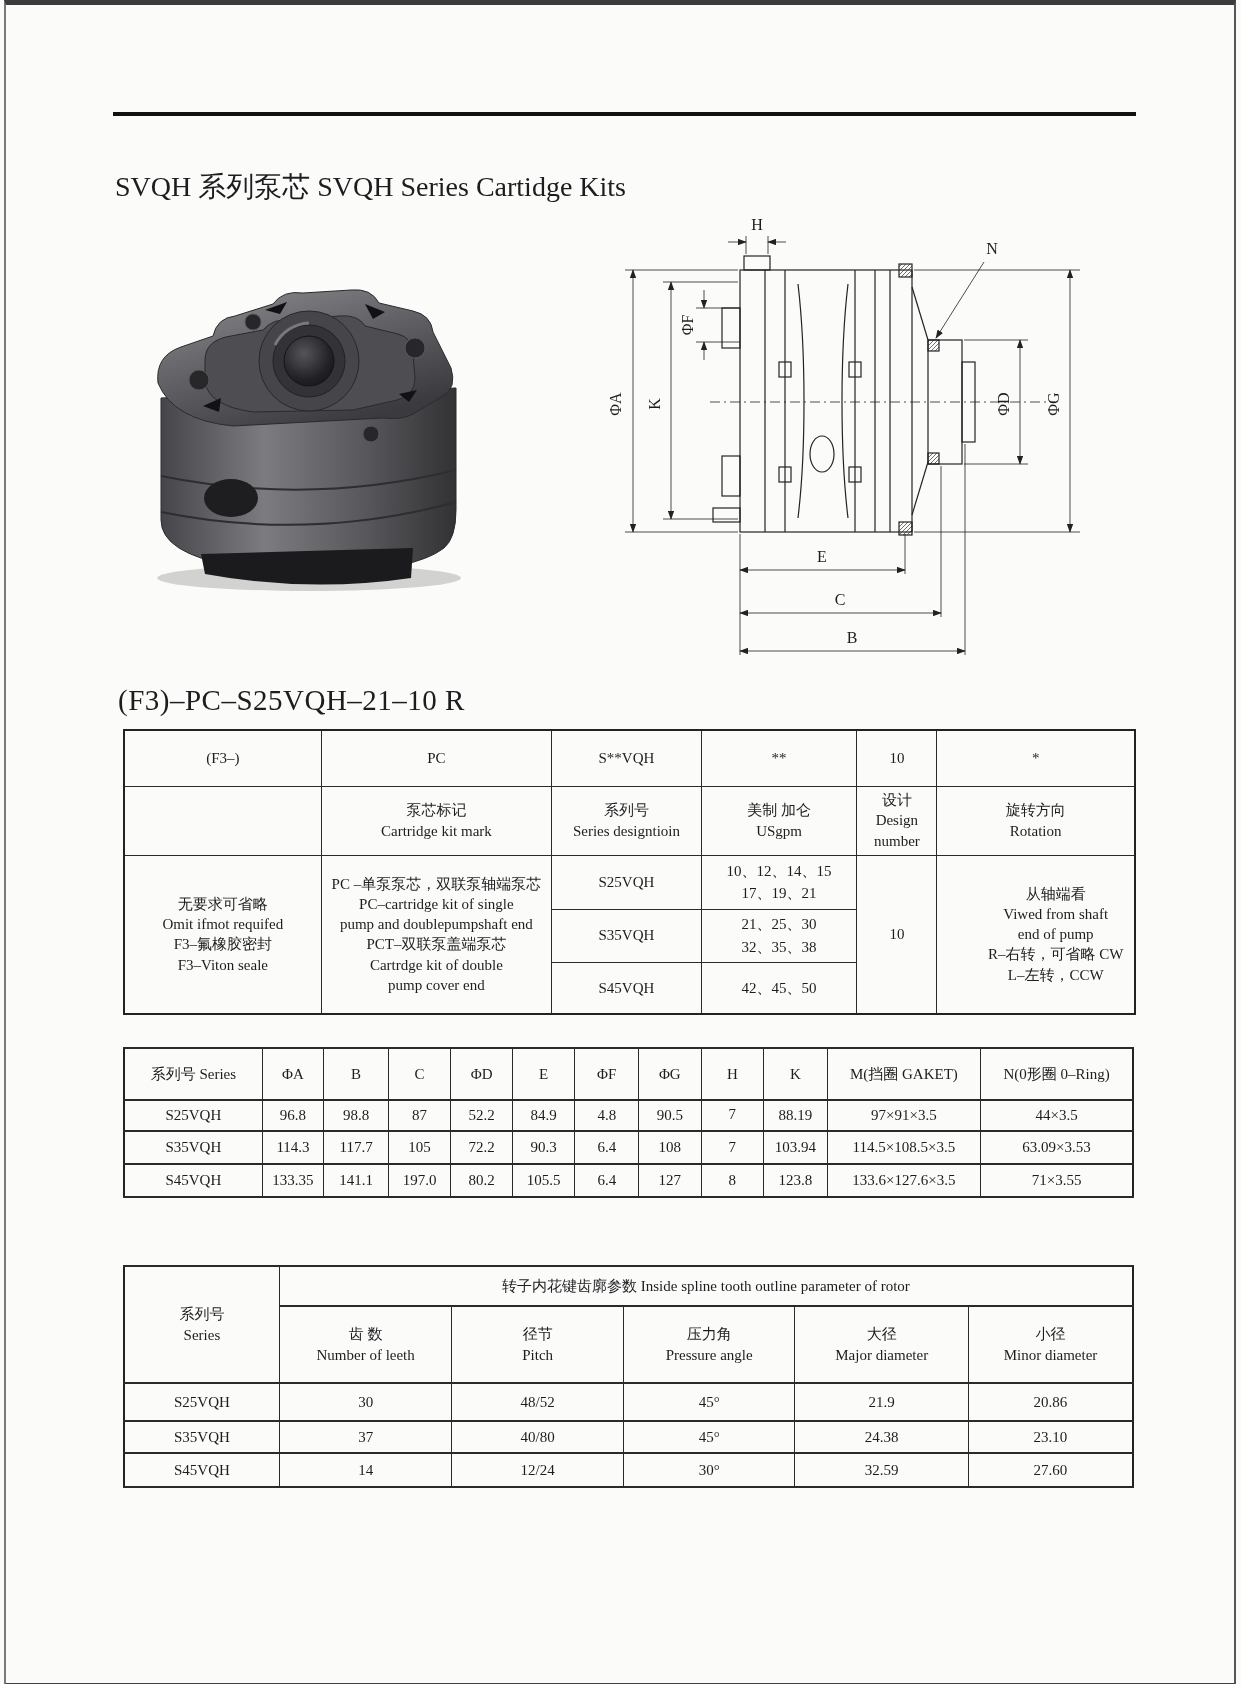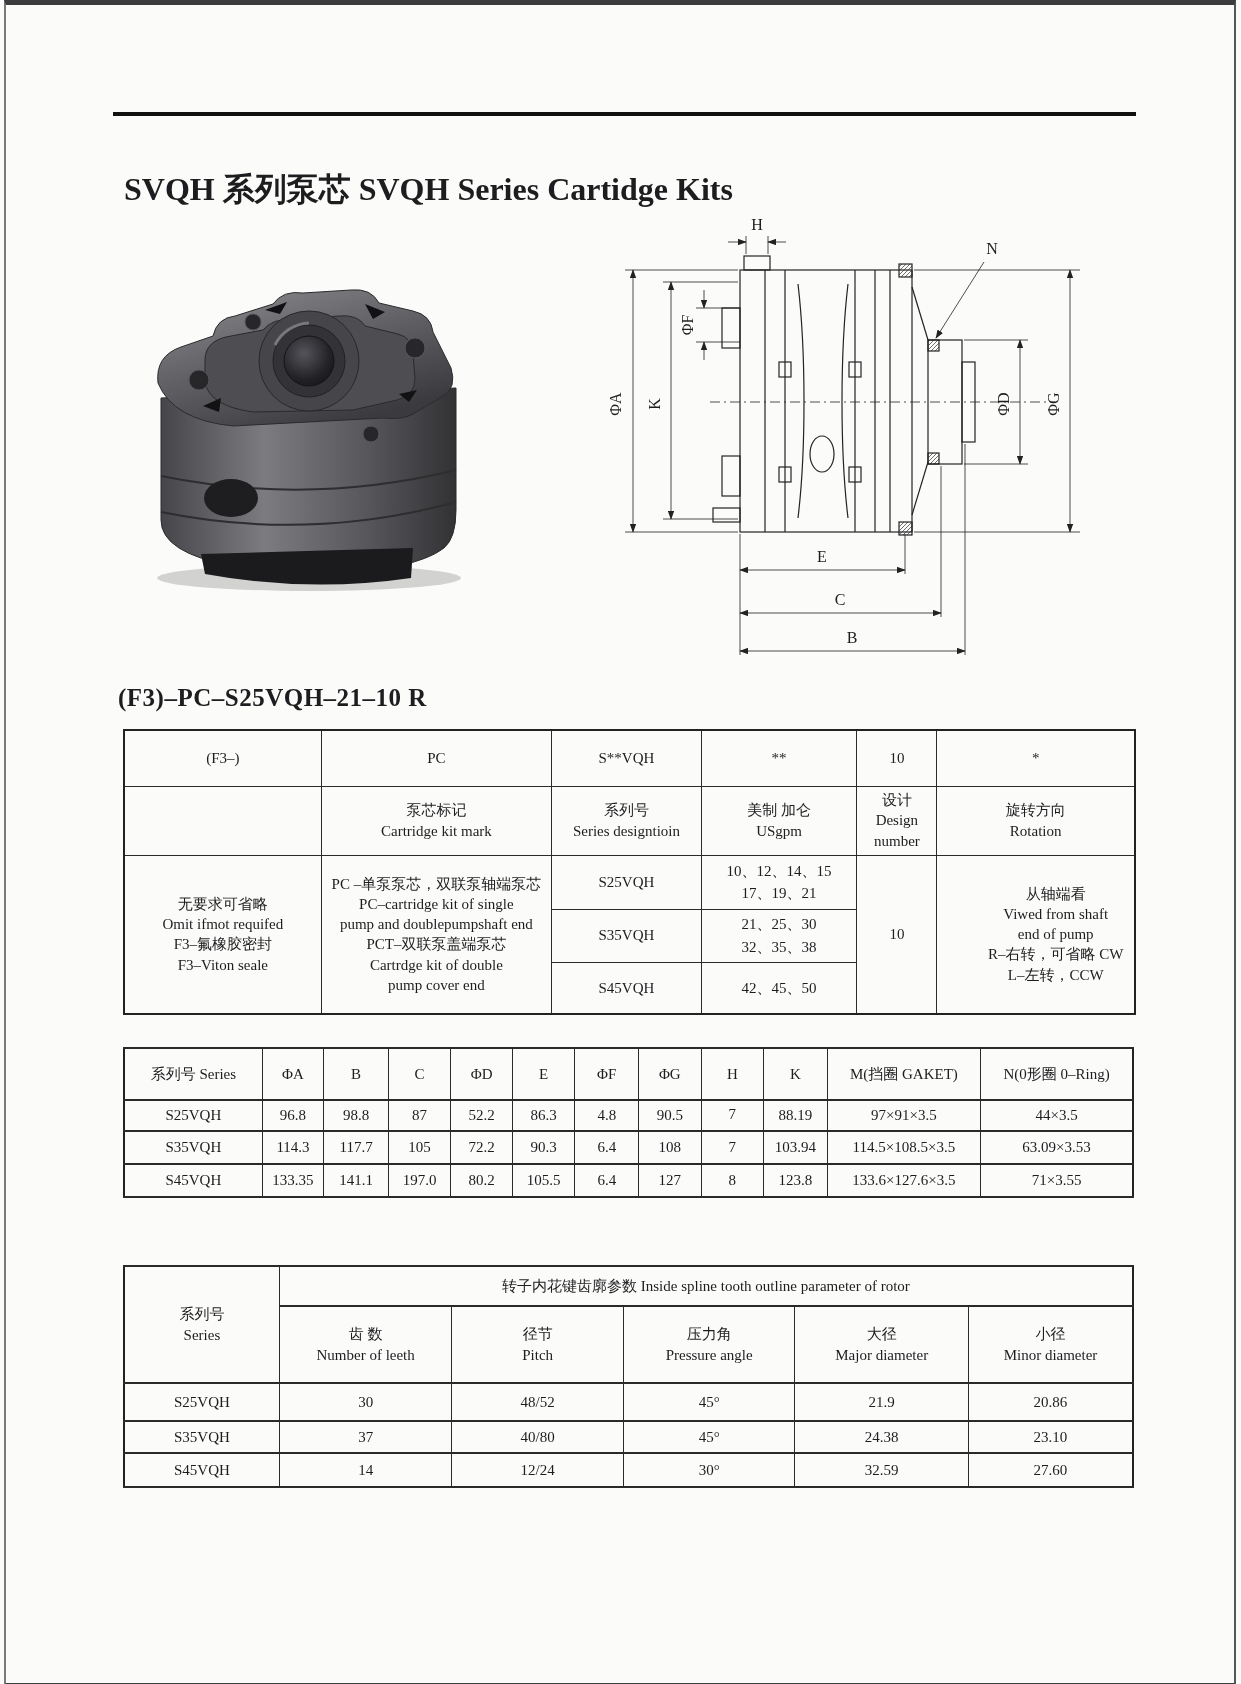--- a/index.html
+++ b/index.html
@@ -3,22 +3,22 @@
 <meta charset="utf-8">
 <style>
   html,body{margin:0;padding:0;background:#ffffff;}
   .page{position:relative;width:1241px;height:1684px;background:#fbfbfa;
         font-family:"Liberation Serif","DejaVu Serif",serif;color:#1d1d1f;overflow:hidden;}
   .frame{position:absolute;left:4px;top:0;width:1228px;height:1678px;
          border-top:5px solid #3c3c3e;border-left:2px solid #7a7a7a;
          border-right:2px solid #565656;border-bottom:2px solid #3f3f3f;pointer-events:none;}
   .hdr-title{position:absolute;left:113px;top:80px;font-size:22px;font-weight:bold;letter-spacing:.5px;white-space:nowrap;}
   .hdr-rule{position:absolute;left:113px;top:112px;width:1023px;height:4px;background:#111;}
-  .sec-title{position:absolute;left:124px;top:168px;font-size:32px;font-weight:bold;white-space:nowrap;}
-  .model-code{position:absolute;left:118px;top:684px;font-size:25px;font-weight:bold;letter-spacing:.5px;}
+  .sec-title{position:absolute;left:115px;top:168px;font-size:28px;font-weight:normal;white-space:nowrap;}
+  .model-code{position:absolute;left:118px;top:684px;font-size:29px;font-weight:normal;letter-spacing:.5px;}
   .fig{position:absolute;}
   
   .twrap{position:absolute;}
   table{border-collapse:collapse;table-layout:fixed;width:100%;}
   .tbl{border:2px solid #222;}
   td{border:1px solid #2a2a2a;text-align:center;vertical-align:middle;
      font-size:15px;line-height:1.35;padding:2px 4px;overflow:hidden;}
   .thick td{border-top-width:2px;border-bottom-width:2px;}
   .ml{white-space:pre-line;}
   .left{text-align:center;padding-left:44px;}
@@ -264,21 +264,21 @@
         <td>K</td>
         <td>M(挡圈 GAKET)</td>
         <td>N(0形圈 0–Ring)</td>
       </tr>
       <tr class="r31">
         <td>S25VQH</td>
         <td>96.8</td>
         <td>98.8</td>
         <td>87</td>
         <td>52.2</td>
-        <td>86.3</td>
+        <td>84.9</td>
         <td>4.8</td>
         <td>90.5</td>
         <td class="raise">7</td>
         <td>88.19</td>
         <td>97×91×3.5</td>
         <td>44×3.5</td>
       </tr>
       <tr class="r33">
         <td>S35VQH</td>
         <td>114.3</td>

